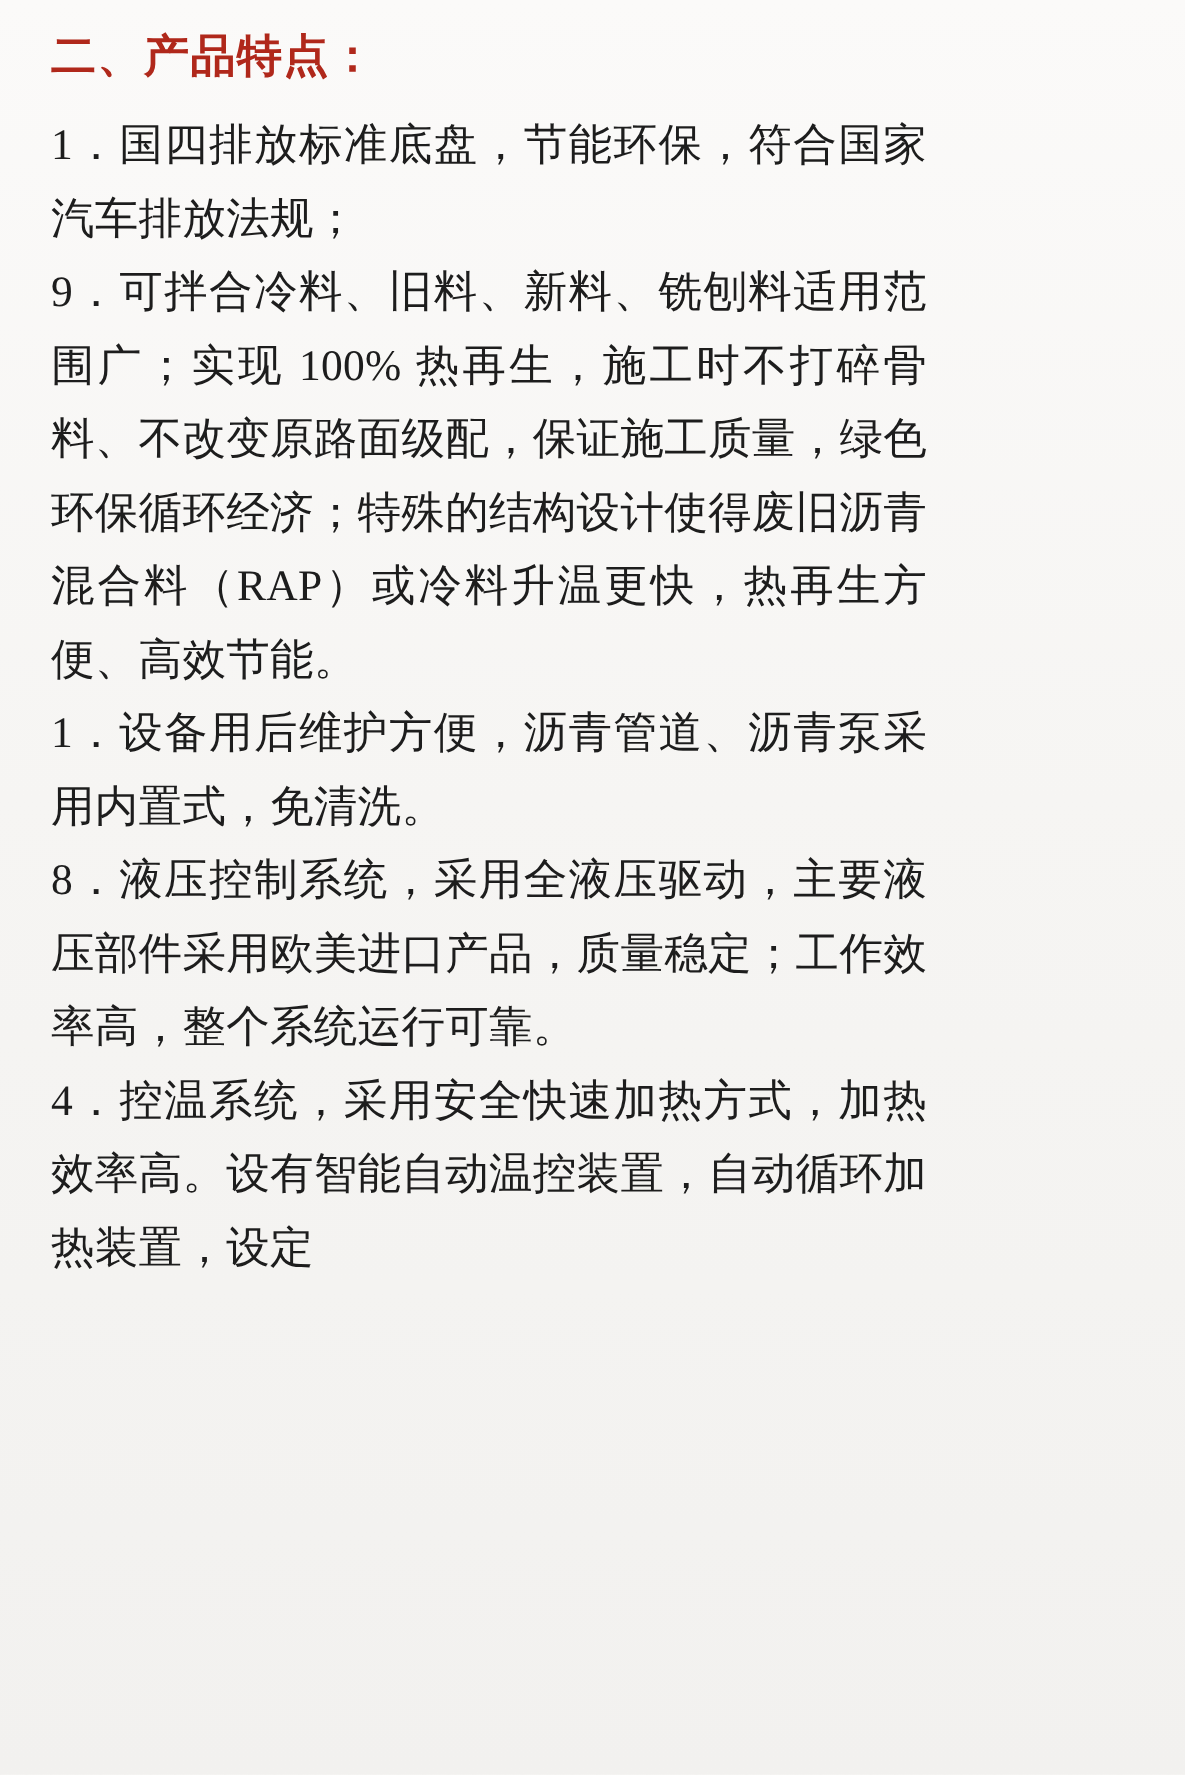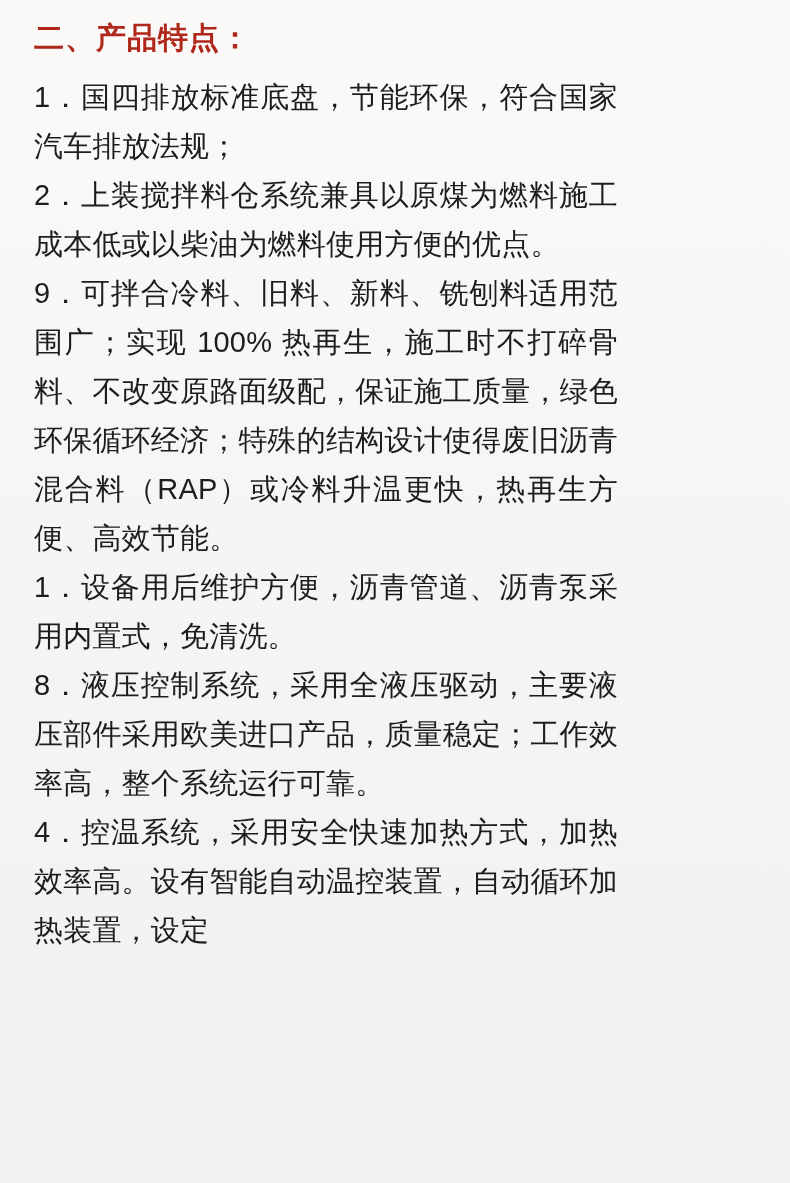--- a/index.html
+++ b/index.html
@@ -23,20 +23,21 @@
       linear-gradient(180deg, #fbfaf9 0%, #f6f5f3 45%, #f2f1ef 100%),
       repeating-linear-gradient(115deg, rgba(0,0,0,0.012) 0px, rgba(0,0,0,0.012) 1px, rgba(255,255,255,0) 1px, rgba(255,255,255,0) 5px),
       repeating-linear-gradient(25deg, rgba(0,0,0,0.010) 0px, rgba(0,0,0,0.010) 1px, rgba(255,255,255,0) 1px, rgba(255,255,255,0) 7px);
     pointer-events: none;
   }
   .page {
     position: relative;
     padding: 0 34px;
     box-sizing: border-box;
     width: 652px;
+    font-family: Liberation Serif, serif;
   }
   .section-heading {
     margin: 0;
     padding-top: 18px;
     font-size: 30px;
     font-weight: bold;
     color: #b0281b;
     letter-spacing: 1px;
     line-height: 1.3;
   }
@@ -58,20 +59,19 @@
 <body>
 
 <div class="paper-texture"></div>
 
 <div class="page">
 
   <h2 class="section-heading">二、产品特点：</h2>
 
   <div class="content">
     <p class="feature-item">1．国四排放标准底盘，节能环保，符合国家汽车排放法规；</p>
-    <p class="feature-item">2．上装搅拌料仓系统兼具以原煤为燃料施工成本低或以柴油为燃料使用方便的优点。</p>
     <p class="feature-item">9．可拌合冷料、旧料、新料、铣刨料适用范围广；实现 100% 热再生，施工时不打碎骨料、不改变原路面级配，保证施工质量，绿色环保循环经济；特殊的结构设计使得废旧沥青混合料（RAP）或冷料升温更快，热再生方便、高效节能。</p>
     <p class="feature-item">1．设备用后维护方便，沥青管道、沥青泵采用内置式，免清洗。</p>
     <p class="feature-item">8．液压控制系统，采用全液压驱动，主要液压部件采用欧美进口产品，质量稳定；工作效率高，整个系统运行可靠。</p>
     <p class="feature-item">4．控温系统，采用安全快速加热方式，加热效率高。设有智能自动温控装置，自动循环加热装置，设定</p>
   </div>
 
 </div>
 
 </body></html>

